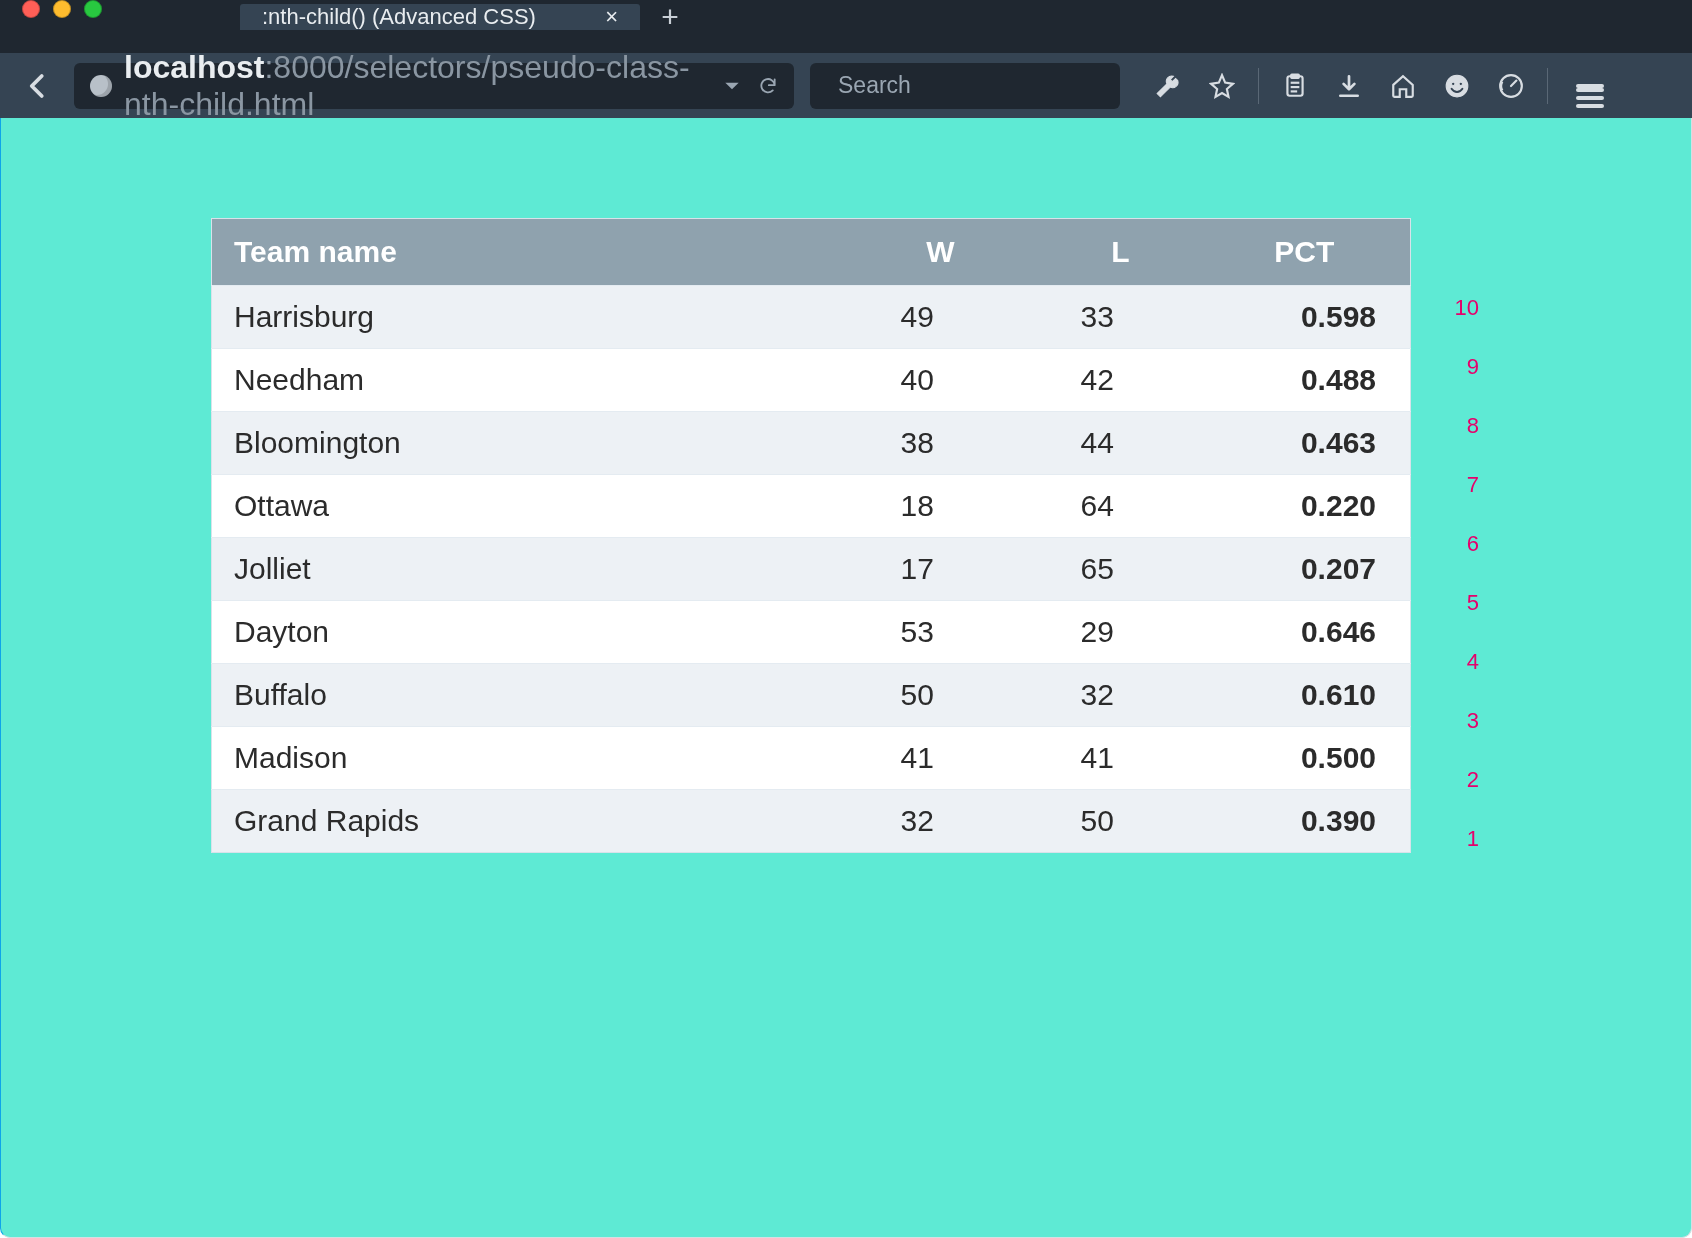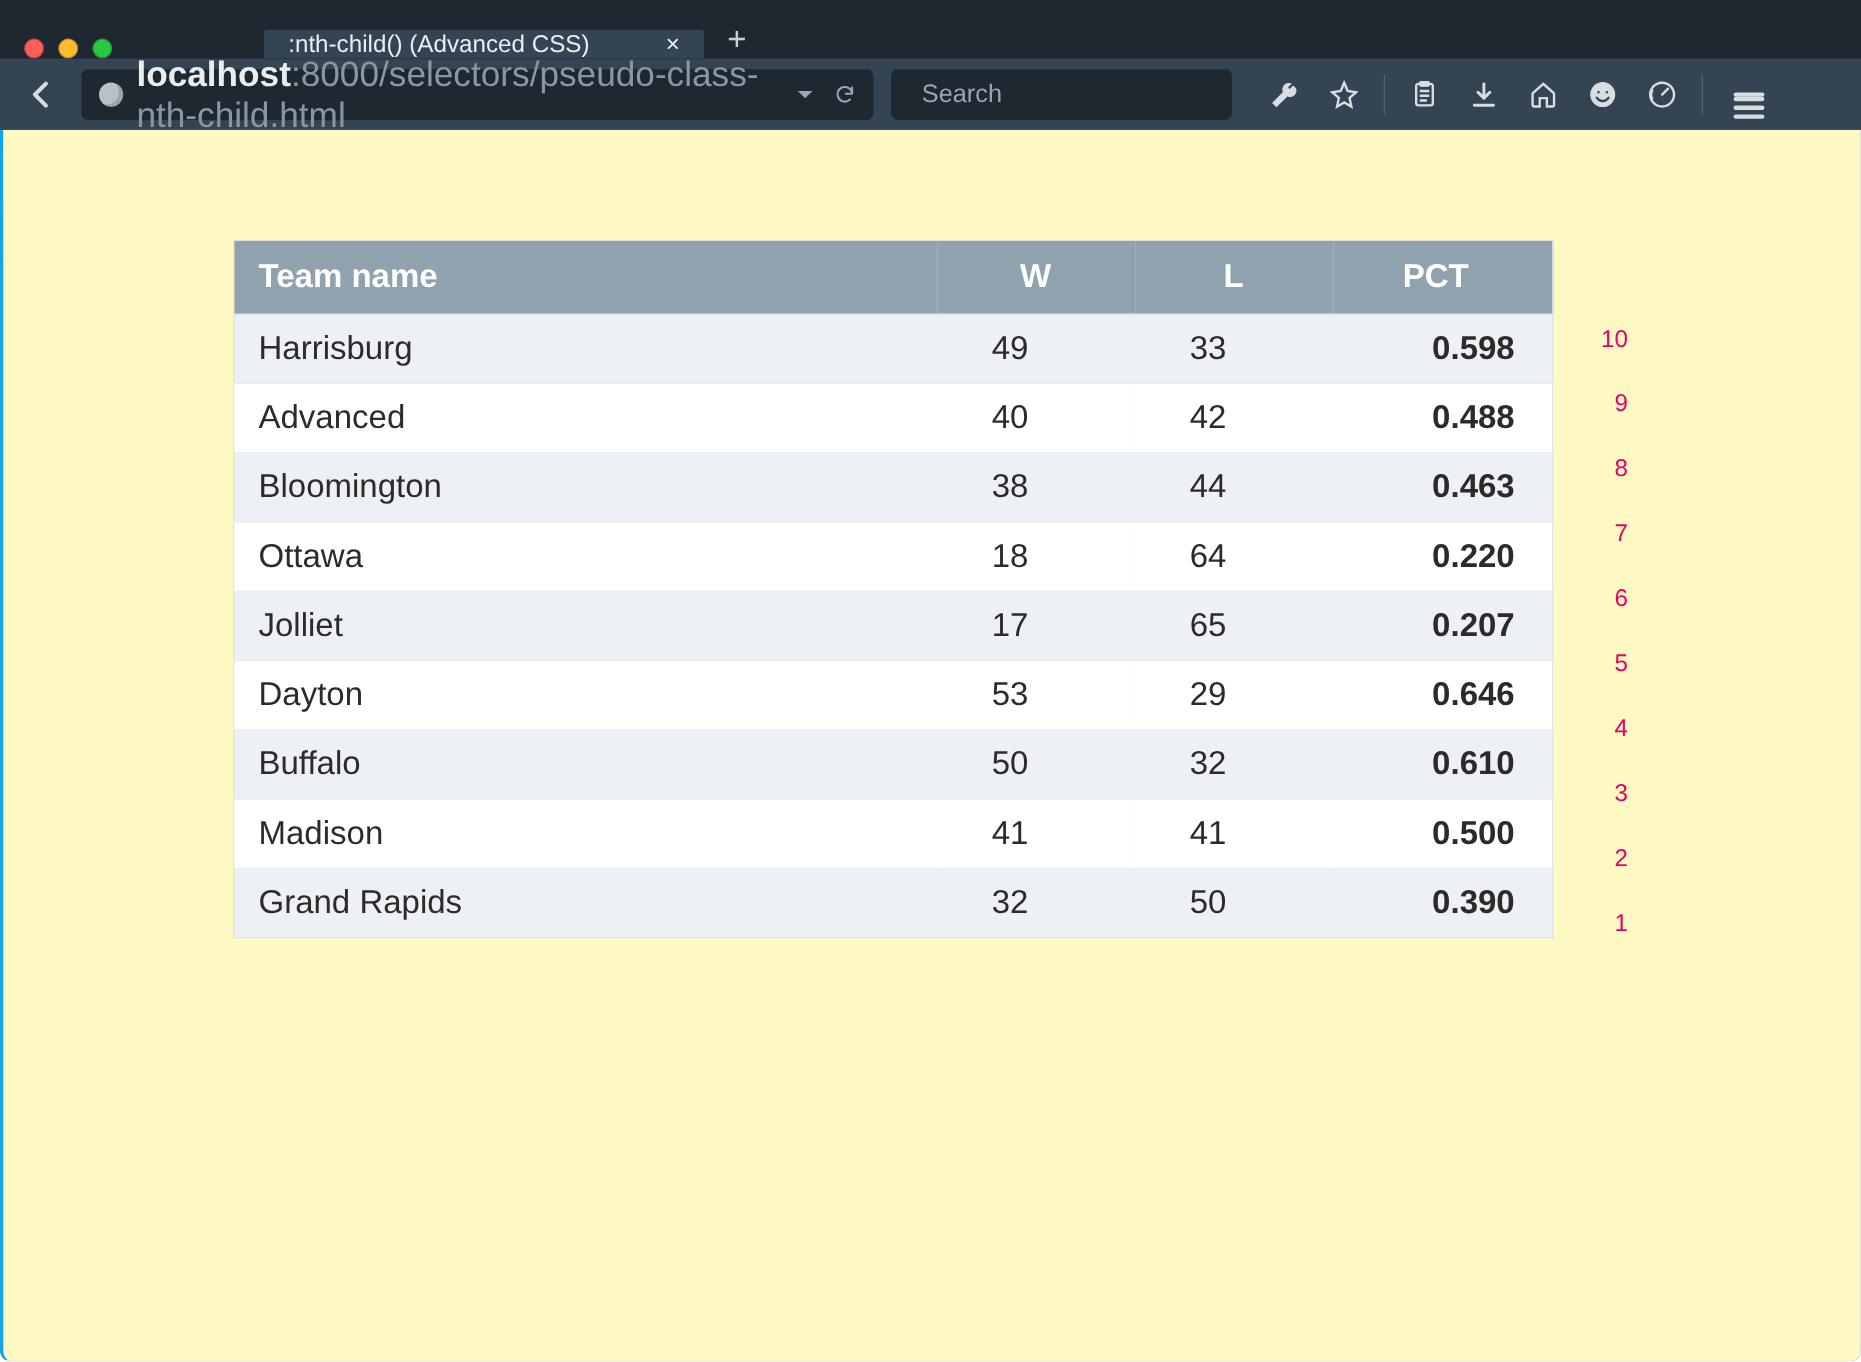--- a/index.html
+++ b/index.html
@@ -14,21 +14,21 @@
 
   
   .browser-chrome {
     background: #1f2730;
     display: flex;
     flex-direction: column;
   }
   .tab-strip {
     height: 53px;
     display: flex;
-    align-items: flex-end;
+    align-items: flex-start;
     background: #1f2730;
     position: relative;
   }
   .traffic-lights {
     display: flex;
     align-items: center;
     gap: 13px;
     padding-left: 22px;
     width: 240px;
   }
@@ -126,25 +126,25 @@
   }
   .hamburger {
     margin-left:6px;
   }
   .hamburger div {
     width:28px; height:4px; background:#d8dde2; border-radius:2px; margin:4px 0;
   }
 
   
   .viewport {
-    background:#fef9c3;
+    background:#5eead4;
     height: calc(100% - 118px);
     overflow:auto;
     padding: 100px 24px 40px 24px;
-    border-left:3px solid #0ea5e9;
+    border-left:1px solid #0ea5e9;
     border-right:1px solid #d7dde3;
     border-bottom:1px solid #d7dde3;
     border-radius:0 0 10px 10px;
   }
   .content-wrap {
     width: 1270px;
     margin: 0 auto;
     display:flex;
     align-items:flex-start;
     gap:24px;
@@ -309,21 +309,21 @@
         </tr>
       </thead>
       <tbody id="standings-body">
           <tr>
             <td>Harrisburg</td>
             <td>49</td>
             <td>33</td>
             <td>0.598</td>
           </tr>
           <tr>
-            <td>Advanced</td>
+            <td>Needham</td>
             <td>40</td>
             <td>42</td>
             <td>0.488</td>
           </tr>
           <tr>
             <td>Bloomington</td>
             <td>38</td>
             <td>44</td>
             <td>0.463</td>
           </tr>

